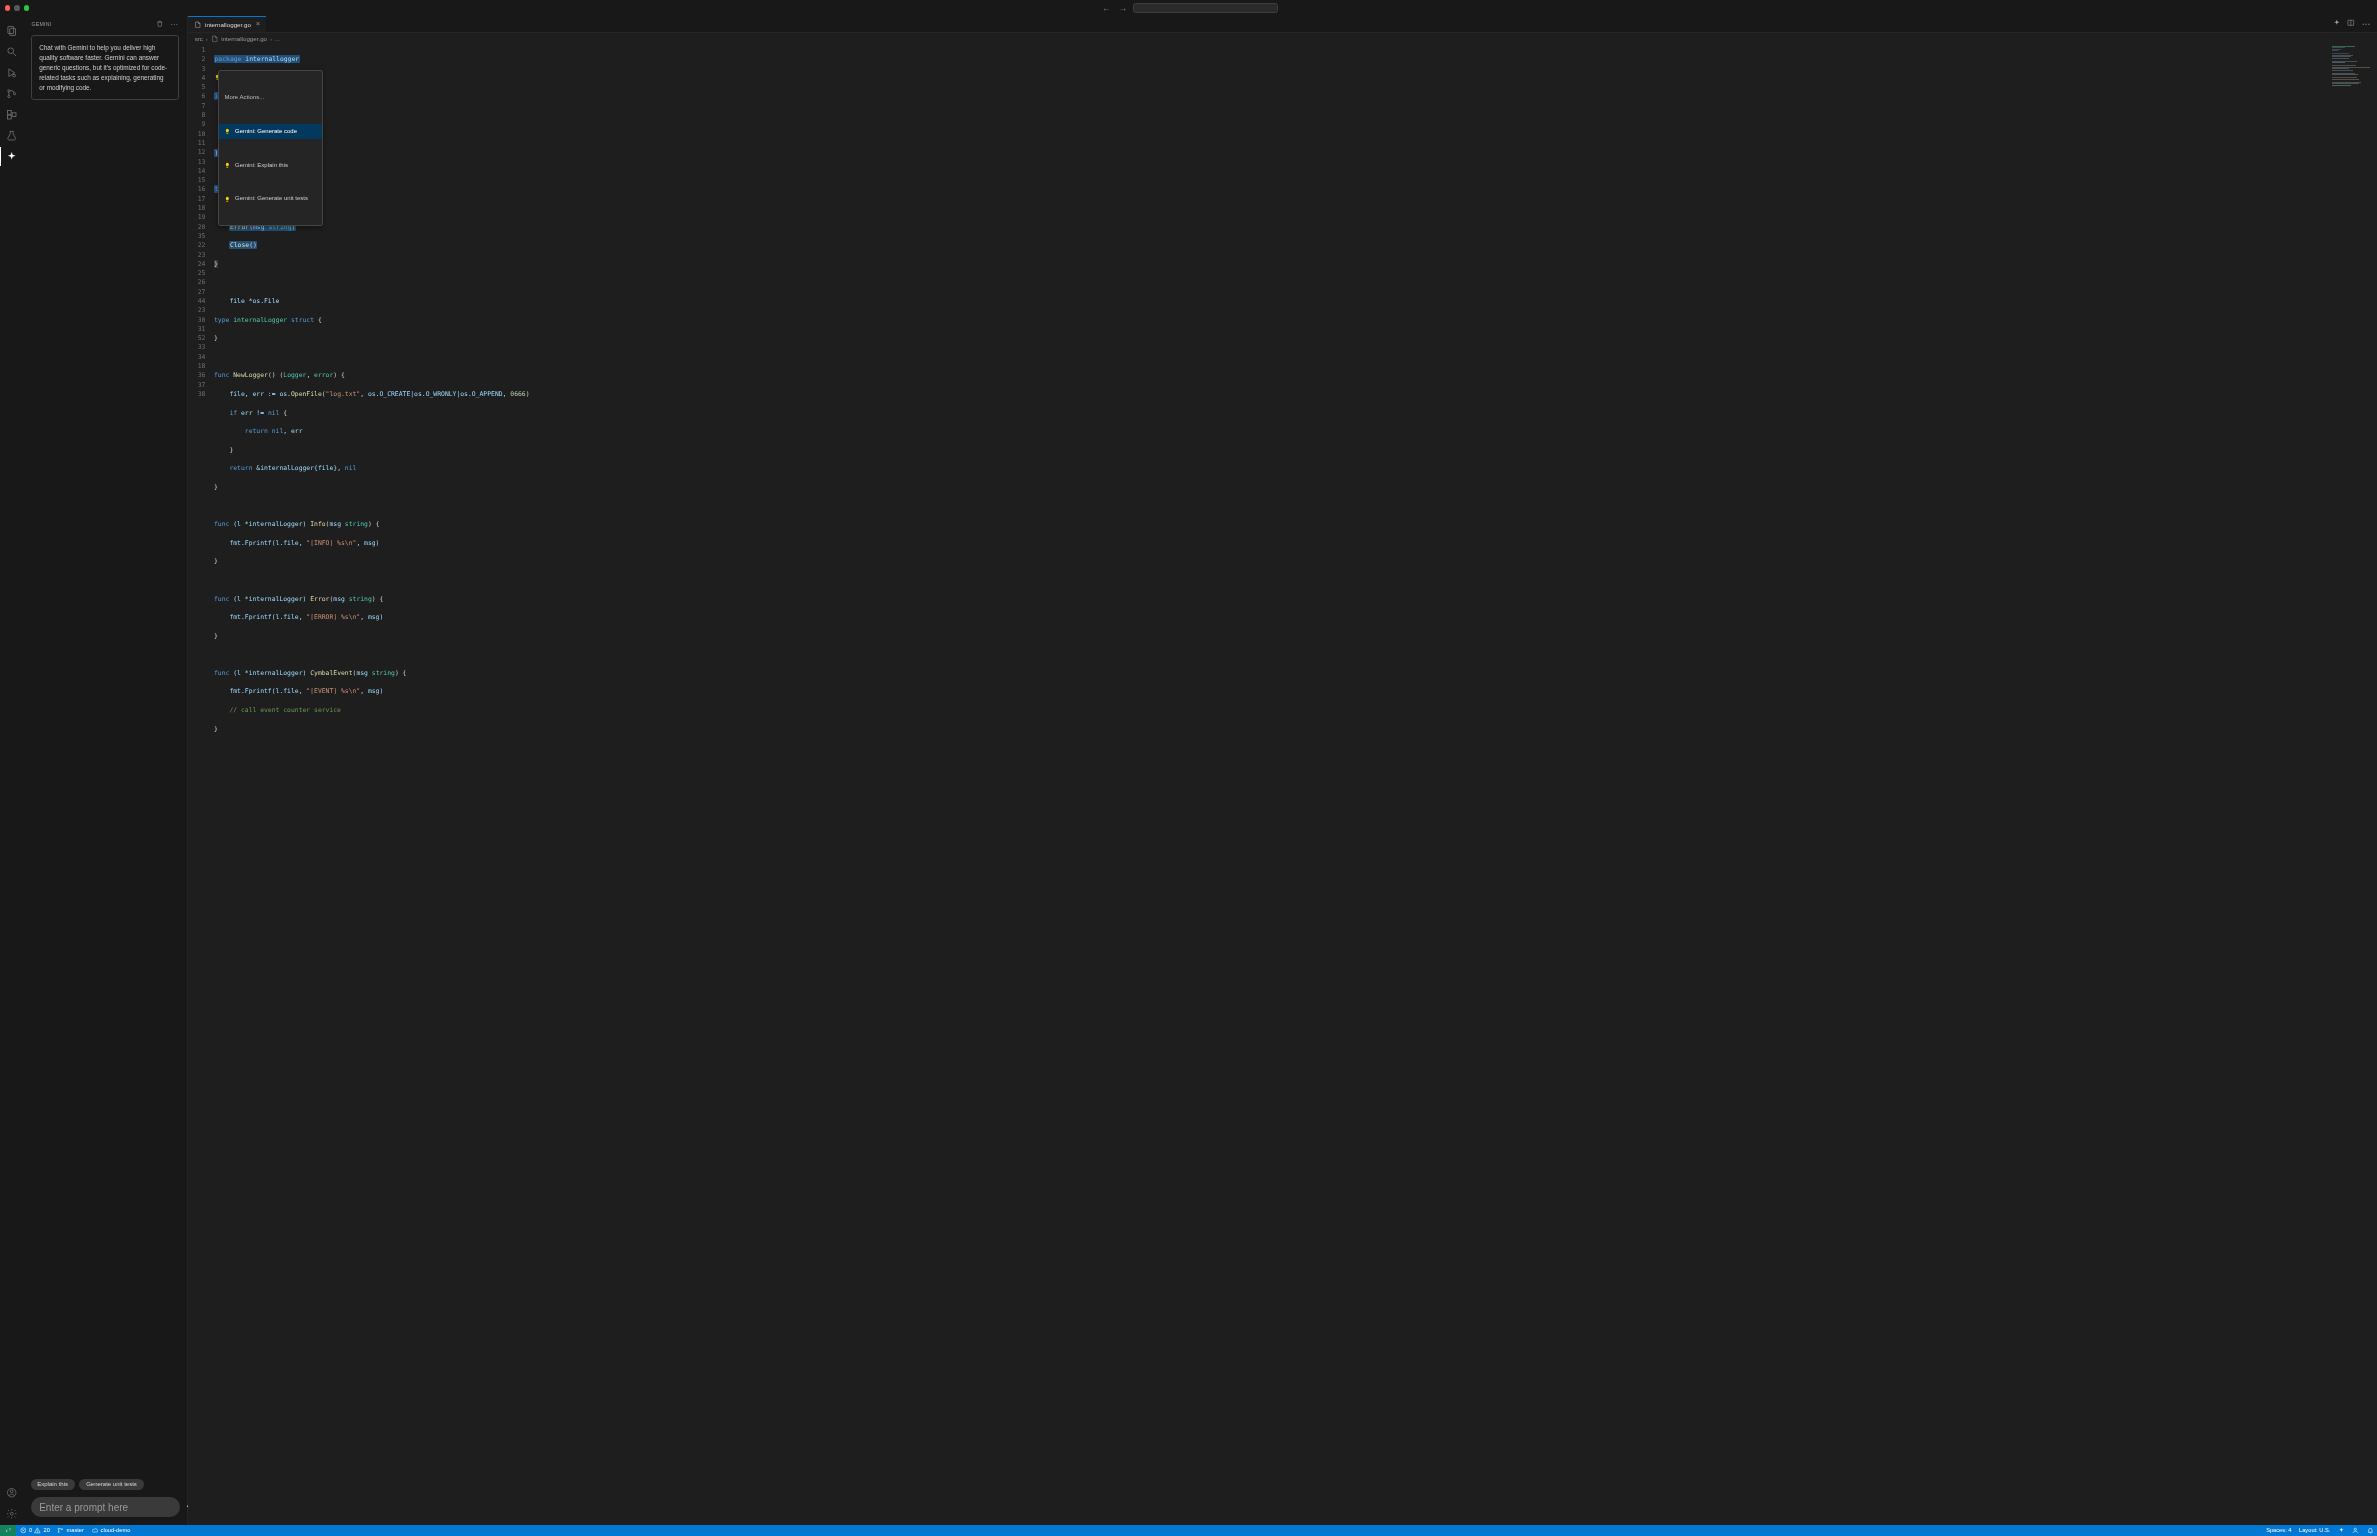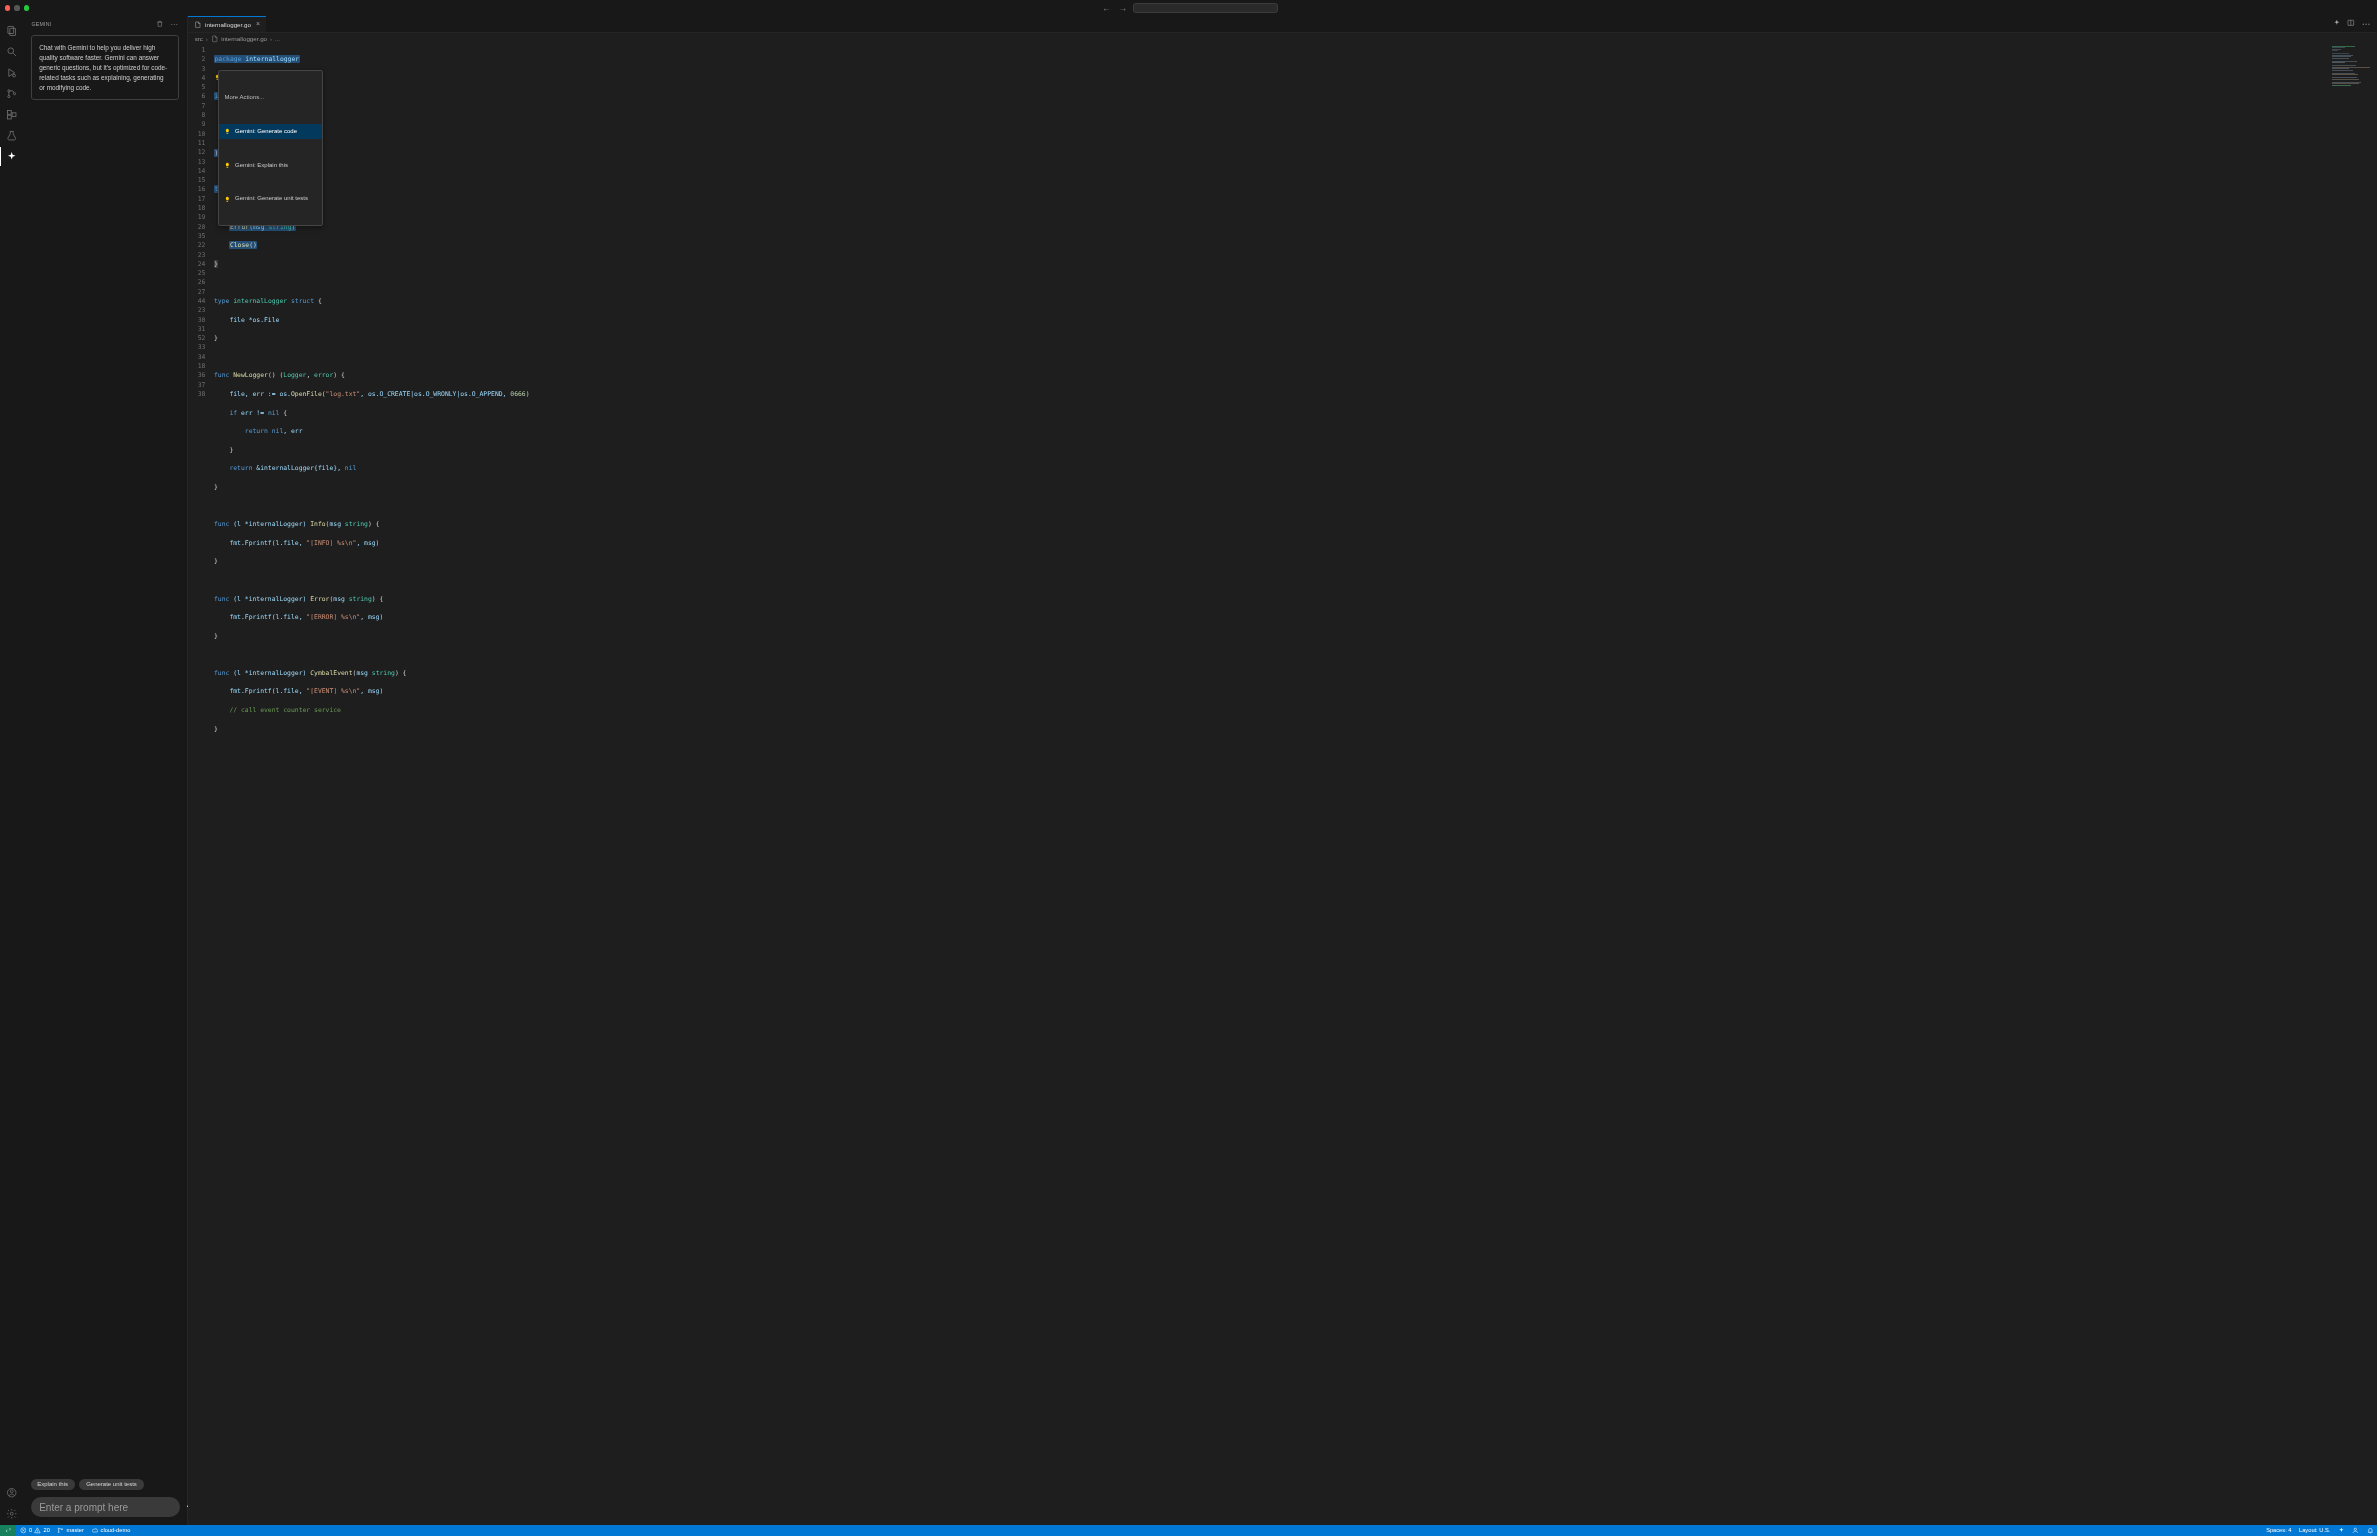--- a/index.html
+++ b/index.html
@@ -464,22 +464,22 @@
 <div class="ln"><span class="hl-run pn">)</span> <span class="bulb"><svg viewBox="0 0 24 24" fill="#ffcc00">
                 <path d="M12 3a6 6 0 0 0-4 10v2h8v-2a6 6 0 0 0-4-10zM9 18h6v1a2 2 0 0 1-2 2h-2a2 2 0 0 1-2-2z"></path>
               </svg></span></div>
 <div class="ln"></div>
 <div class="ln"><span class="hl-run"><span class="kw">type</span></span></div>
 <div class="ln"></div>
 <div class="ln">    <span class="hl-run"><span class="fn">Error</span>(<span class="id">msg</span> <span class="ty">string</span>)</span></div>
 <div class="ln">    <span class="hl-run"><span class="fn">Close</span>()</span></div>
 <div class="ln"><span class="hl-dim pn">}</span></div>
 <div class="ln"></div>
+<div class="ln">    <span class="id">file *os.File</span></div>
 <div class="ln"><span class="kw">type</span> <span class="ty">internalLogger</span> <span class="kw">struct</span> <span class="pn">{</span></div>
-<div class="ln">    <span class="id">file *os.File</span></div>
 <div class="ln"><span class="pn">}</span></div>
 <div class="ln"></div>
 <div class="ln"><span class="kw">func</span> <span class="fn">NewLogger</span>() (<span class="ty">Logger</span>, <span class="ty">error</span>) <span class="pn">{</span></div>
 <div class="ln">    <span class="id">file, err := os.</span><span class="fn">OpenFile</span>(<span class="st">"log.txt"</span><span class="id">, os.O_CREATE|os.O_WRONLY|os.O_APPEND, </span><span class="nu">0666</span>)</div>
 <div class="ln">    <span class="kw">if</span><span class="id"> err != </span><span class="kw">nil</span> <span class="pn">{</span></div>
 <div class="ln">        <span class="kw">return</span> <span class="kw">nil</span><span class="id">, err</span></div>
 <div class="ln">    <span class="pn">}</span></div>
 <div class="ln">    <span class="kw">return</span><span class="id"> &amp;internalLogger{file}, </span><span class="kw">nil</span></div>
 <div class="ln"><span class="pn">}</span></div>
 <div class="ln"></div>

